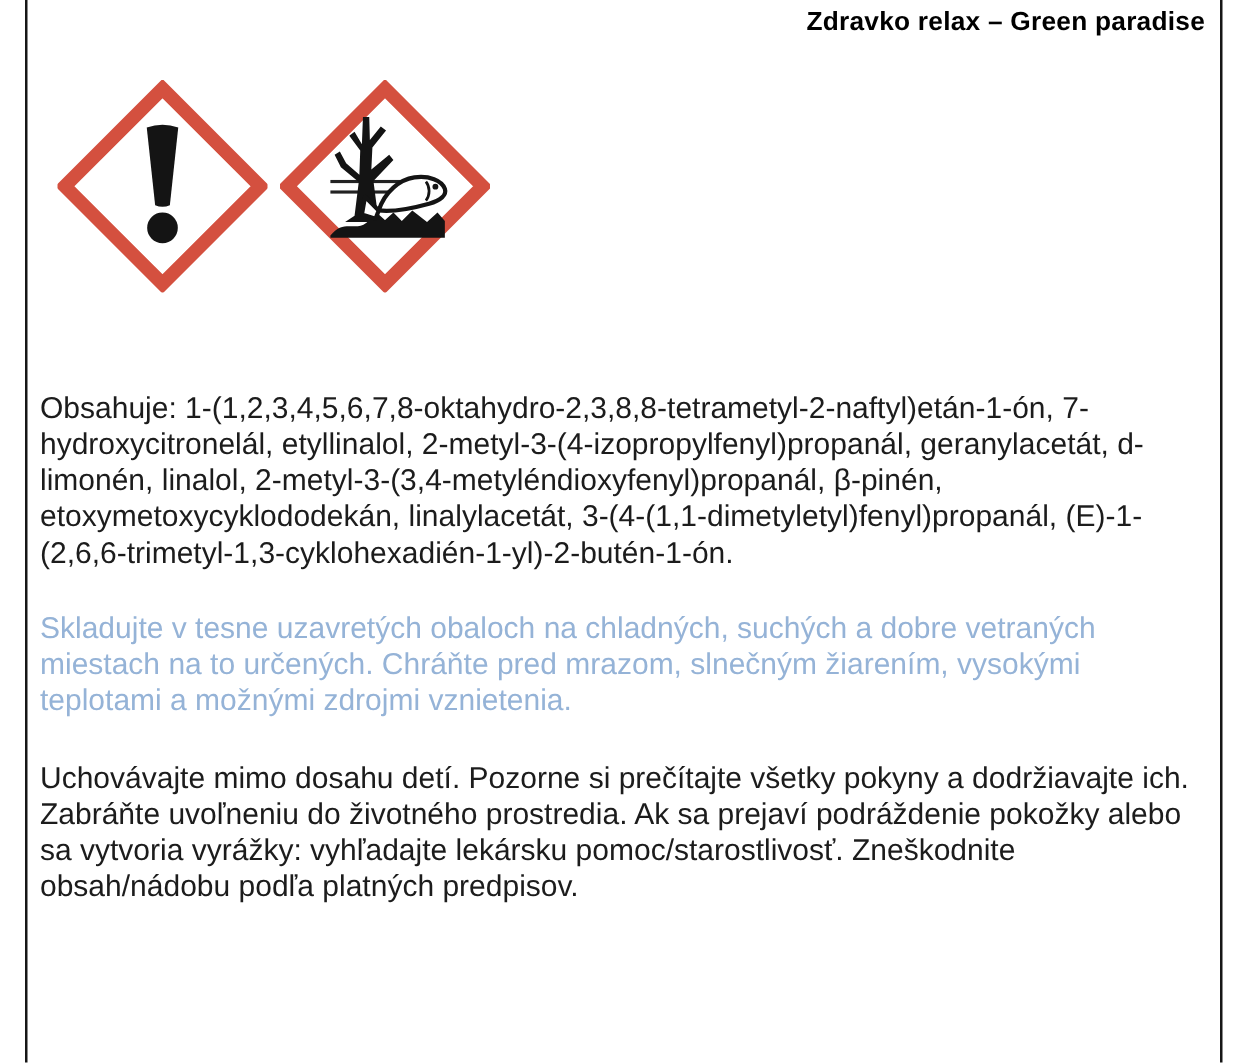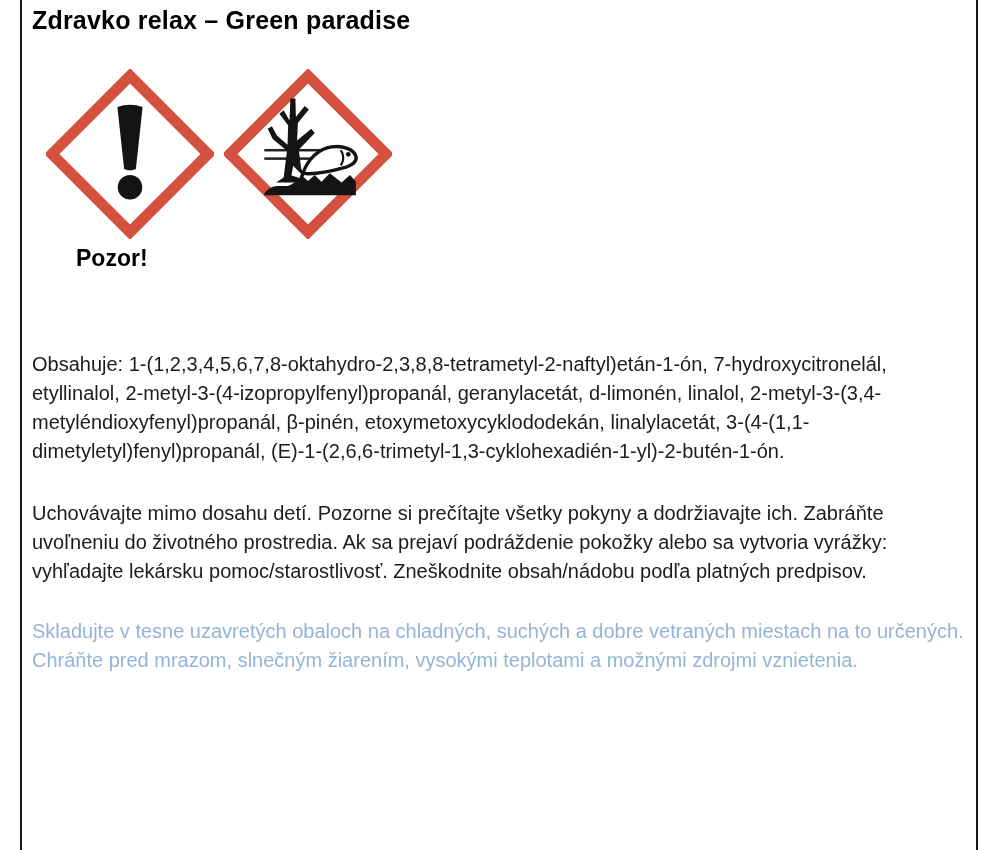--- a/index.html
+++ b/index.html
@@ -18,23 +18,23 @@
     margin-left:20px;
     width:958px;height:850px;
     border-left:2.5px solid #161616;
     border-right:2.5px solid #161616;
     padding:4px 12px 0 10px;
     position:relative;
     background:#fff;
   }
   .doc-title{
     margin:2px 0 0 0;
-    font-size:25px;
+    font-size:21px;
     font-weight:700;
-    text-align:left;
+    text-align:right;
     color:#000;
     letter-spacing:.2px;
   }
   .picto-row{
     display:flex;
     gap:10px;
     margin:34px 0 0 14px;
   }
   .picto{width:168px;height:170px;display:block;}
   .diamond{fill:#ffffff;stroke:var(--red);stroke-width:6.5;stroke-linejoin:miter;}
@@ -43,21 +43,21 @@
   .thinline{fill:#222222;}
   .gill{fill:none;stroke:#141414;stroke-width:1.3;}
   .signal-word{
     margin:6px 0 0 44px;
     font-size:23px;
     font-weight:700;
     color:#000;
   }
   p.body{
     margin:0;
-    font-size:20px;
+    font-size:24px;
     line-height:29px;
     color:var(--ink);
     text-align:left;
   }
   p.ingredients{margin-top:78px;}
   p.hazard{
     margin-top:9px;
     text-align:justify;
     text-align-last:left;
   }
@@ -89,22 +89,21 @@
       <path class="glyph" d="M24,73.5 C30,65.5 36,71.5 41,67.5 L46,63.5 L49,67 L54,62.5 L58,66.5 L63,61.5 L70,67 L75,62.5 L78.5,66.5 L78.5,74.5 L24,74.5 Z"></path>
       <path class="glyph" d="M35.5,64 L37.5,48 L29,41 L26,35 L28.5,33.5 L31.5,39 L37.8,44.5 L38.2,33 L33,26 L35.5,24 L39,30 L39.5,17 L42.5,17 L42.8,28 L48,21.5 L50.5,23.5 L44,31.5 L43.5,42 L52,35 L54,37.5 L44.5,47.5 L46.5,63 L51,67 L31,67 Z"></path>
       <path class="fish-body" d="M47,61.5 L40.5,55 L39,63.5 L45.5,65.5 Z"></path>
       <path class="fish-body" d="M47,61.5 C50,52.5 57,46.8 64,45.8 C71,44.8 77,47.3 78.5,51.2 C79.5,54.2 76.5,56.8 71,58.3 C63,60.5 53,62.3 47,61.5 Z"></path>
       <path class="gill" d="M69.5,47.8 C71.5,50.3 71.5,54.3 69.5,56.8"></path>
       <circle class="glyph" cx="74" cy="50.2" r="1.4"></circle>
     </svg>
 
   </div>
 
-  <div class="signal-word">Pozor!</div>
 
   <p class="body ingredients">Obsahuje: 1-(1,2,3,4,5,6,7,8-oktahydro-2,3,8,8-tetrametyl-2-naftyl)etán-1-ón, 7-hydroxycitronelál, etyllinalol, 2-metyl-3-(4-izopropylfenyl)propanál, geranylacetát, d-limonén, linalol, 2-metyl-3-(3,4-metyléndioxyfenyl)propanál, β-pinén, etoxymetoxycyklododekán, linalylacetát, 3-(4-(1,1-dimetyletyl)fenyl)propanál, (E)-1-(2,6,6-trimetyl-1,3-cyklohexadién-1-yl)-2-butén-1-ón.</p>
 
 
+  <p class="body storage">Skladujte v tesne uzavretých obaloch na chladných, suchých a dobre vetraných miestach na to určených. Chráňte pred mrazom, slnečným žiarením, vysokými teplotami a možnými zdrojmi vznietenia.</p>
+
   <p class="body precaution">Uchovávajte mimo dosahu detí. Pozorne si prečítajte všetky pokyny a dodržiavajte ich. Zabráňte uvoľneniu do životného prostredia. Ak sa prejaví podráždenie pokožky alebo sa vytvoria vyrážky: vyhľadajte lekársku pomoc/starostlivosť. Zneškodnite obsah/nádobu podľa platných predpisov.</p>
-
-  <p class="body storage">Skladujte v tesne uzavretých obaloch na chladných, suchých a dobre vetraných miestach na to určených. Chráňte pred mrazom, slnečným žiarením, vysokými teplotami a možnými zdrojmi vznietenia.</p>
 
 </div>
 
 </body></html>

